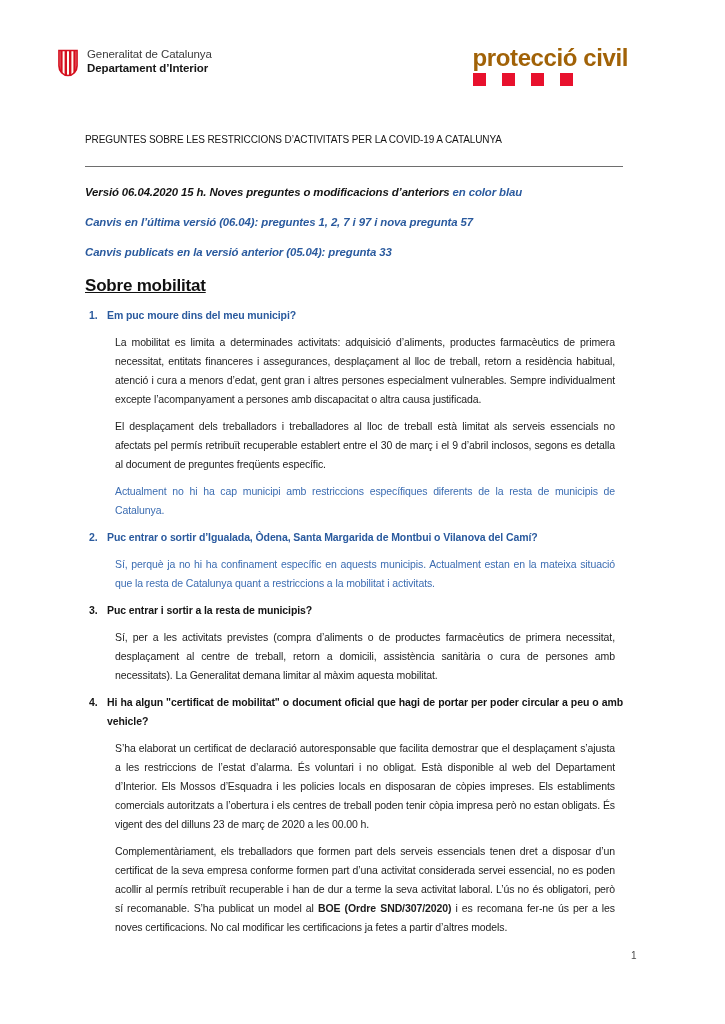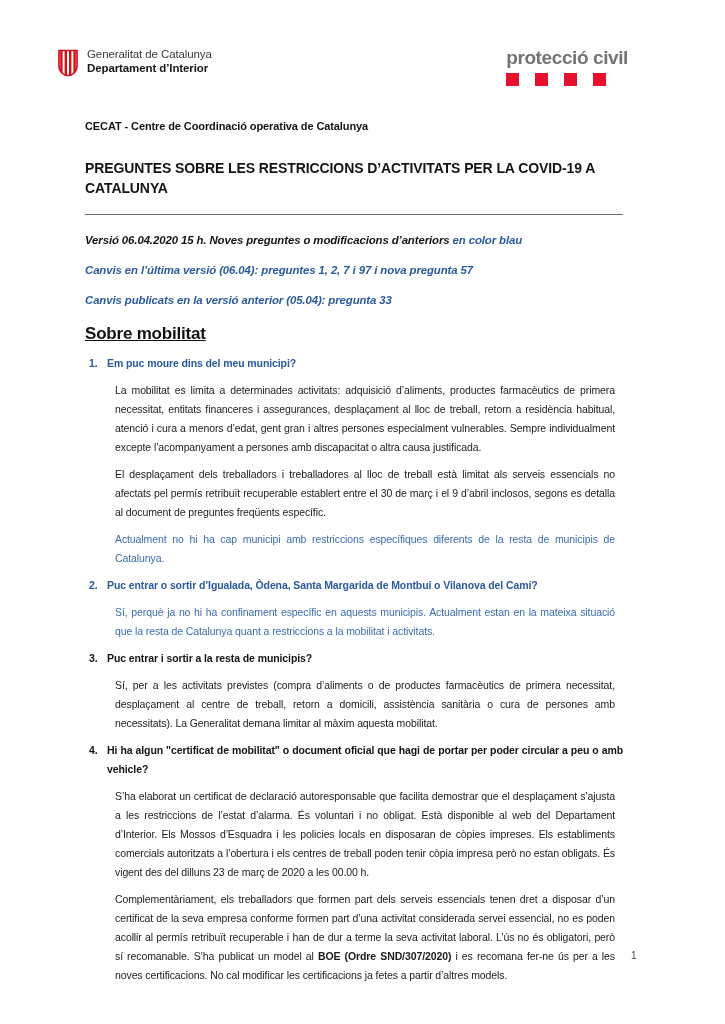--- a/index.html
+++ b/index.html
@@ -17,31 +17,31 @@
 
   
   .header-row { position: relative; height: 56px; margin: 0 57px; }
   .gen-logo { position: absolute; left: 0; top: 0; display: flex; align-items: flex-start; gap: 8px; }
   .gen-logo .shield { flex: 0 0 auto; margin-top: 1px; }
   .gen-logo-text { font-size: 11.5px; line-height: 13.5px; letter-spacing: -0.1px; }
   .gen-org  { color: #3c3c3c; font-weight: 400; }
   .gen-dept { color: #171717; font-weight: 700; }
 
   .pc-logo { position: absolute; right: 23px; top: 0; }
-  .pc-label { font-size: 19px; font-weight: 800; color: #737373; letter-spacing: -0.4px; line-height: 20px; }
+  .pc-label { font-size: 24px; font-weight: 800; color: #a16207; letter-spacing: -0.4px; line-height: 20px; }
   .pc-squares { display: flex; gap: 16px; margin-top: 5px; }
   .pc-squares .sq { width: 13px; height: 13px; background: var(--brand-red, #e8112d); }
 
   .cecat { margin: 16px 85px 0; font-size: 11px; font-weight: 700; color: #141414; letter-spacing: -0.1px; }
 
   
   .doc-title {
     margin: 26px 85px 16px;
-    font-size: 14px;
-    font-weight: 700;
+    font-size: 10px;
+    font-weight: 400;
     line-height: 20px;
     color: #141414;
     letter-spacing: -0.1px;
   }
   .title-rule { margin: 4px 85px 0; border: none; border-top: 1.6px solid var(--rule-gray, #6e6e6e); }
 
   
   .versions { margin: 16px 85px 0; }
   .version-line {
     font-size: 11.4px;
@@ -111,21 +111,20 @@
       <div class="pc-label">protecció civil</div>
       <div class="pc-squares">
           <div class="sq"></div>
           <div class="sq"></div>
           <div class="sq"></div>
           <div class="sq"></div>
         </div>
     </div>
   </div>
 
-  <div class="cecat">CECAT - Centre de Coordinació operativa de Catalunya</div>
 
   <div class="doc-title">PREGUNTES SOBRE LES RESTRICCIONS D’ACTIVITATS PER LA COVID-19 A CATALUNYA</div>
   <hr class="title-rule">
 
   <div class="versions">
       <div class="version-line"><span>Versió 06.04.2020 15 h. Noves preguntes o modificacions d’anteriors </span><span class="c-blue">en color blau</span></div>
       <div class="version-line"><span class="c-blue">Canvis en l’última versió (06.04): preguntes 1, 2, 7 i 97 i nova pregunta 57</span></div>
       <div class="version-line"><span class="c-blue">Canvis publicats en la versió anterior (05.04): pregunta 33</span></div>
     </div>
 

